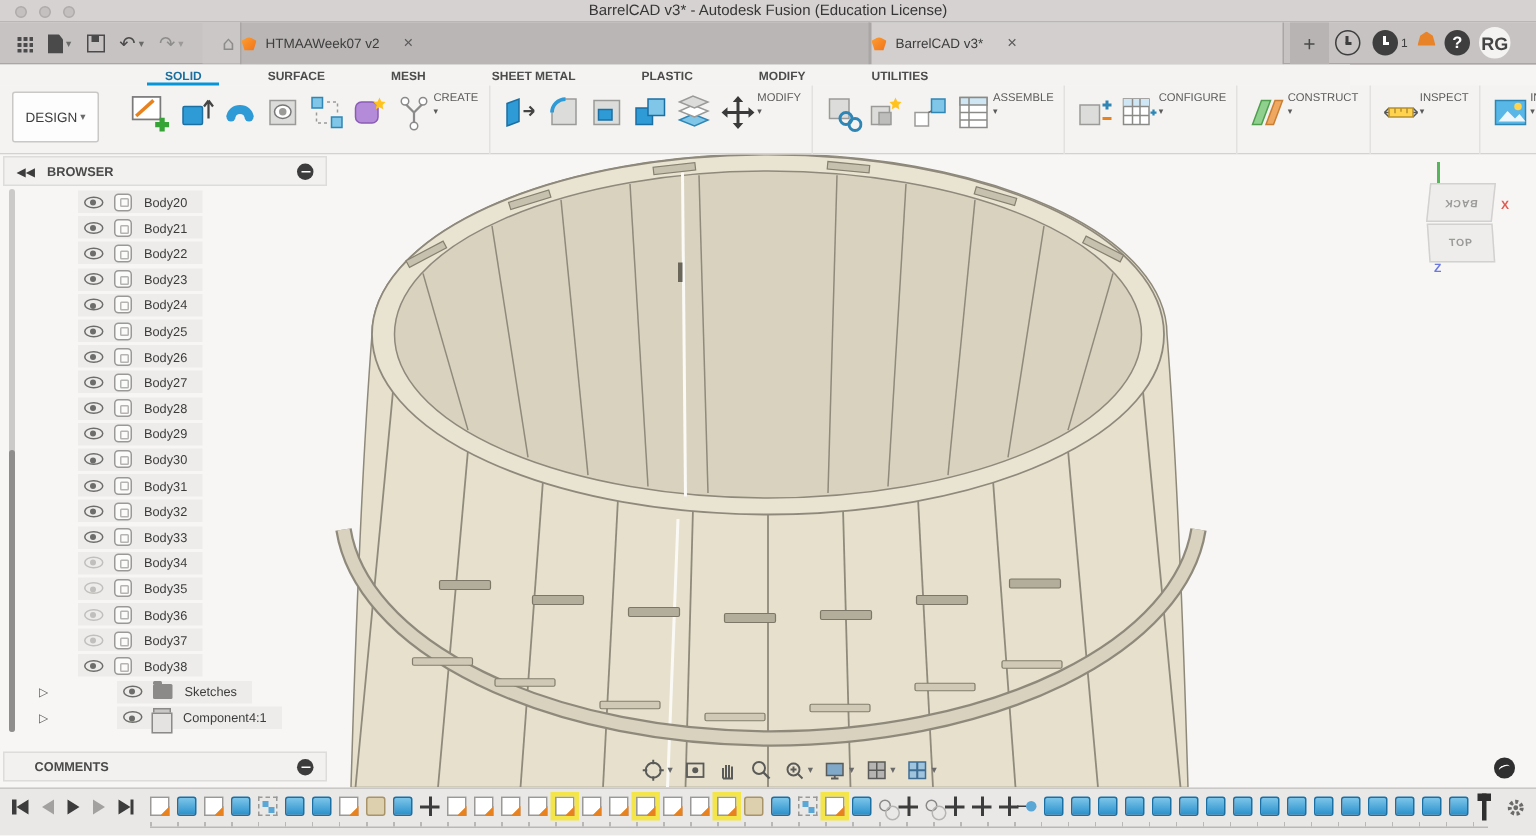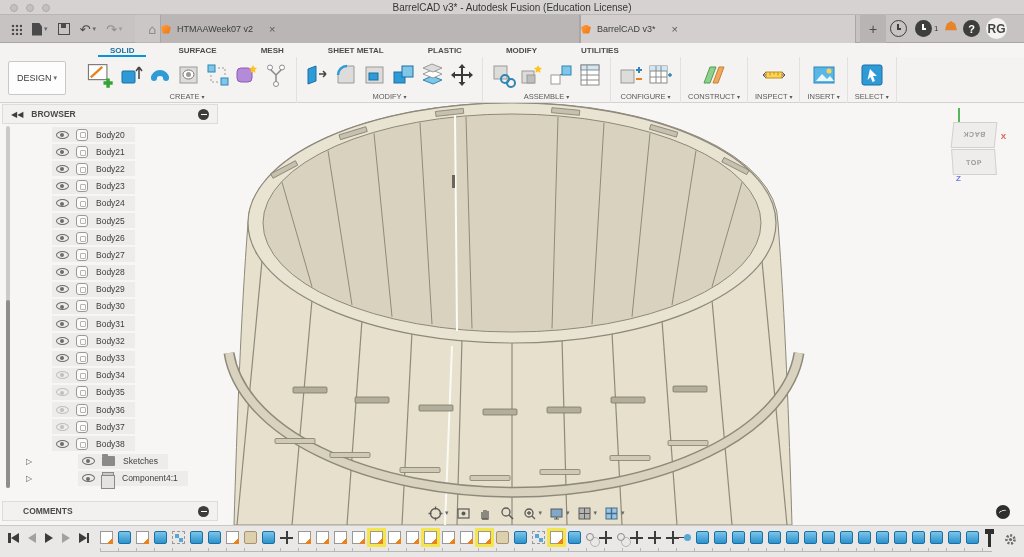--- a/index.html
+++ b/index.html
@@ -49,21 +49,21 @@
   
   #ribbontabs { position:absolute; top:43px; left:0; width:900px; height:14px; background:#f4f3f1; display:flex; align-items:center; padding-left:88px; gap:0; }
   .rtab { font-size:8px; font-weight:bold; color:#4c4c4c; padding:0 22px; height:14px; display:flex; align-items:center; position:relative; }
   .rtab.active { color:#1a6f9e; }
   .rtab.active:after { content:""; position:absolute; left:10px; right:10px; bottom:-1px; height:3px; background:#0696d7; }
 
   
   #toolbar { position:absolute; top:57px; left:0; width:1024px; height:46px; background:#f4f3f1; border-bottom:1px solid #d3d2d0; }
   #design-btn { position:absolute; left:8px; top:4px; width:58px; height:34px; background:#fdfdfd; border:1px solid #c9c8c6; border-radius:2px; font-size:9px; color:#3c3c3c; display:flex; align-items:center; justify-content:center; }
   #groups { position:absolute; left:78px; top:0; height:46px; display:flex; }
-  .grp { display:flex; flex-direction:column; align-items:center; padding:2px 7px 0 7px; border-right:1px solid #e2e1df; }
+  .grp { display:flex; flex-direction:row; align-items:flex-start; padding:2px 7px 0 7px; border-right:1px solid #e2e1df; }
   .grp-icons { display:flex; align-items:center; gap:3px; height:32px; }
   .grp-label { font-size:7.5px; color:#5a5a5a; margin-top:1px; }
   .grp-label:after { content:" \25BE"; font-family:"DejaVu Sans", sans-serif; font-size:6px; }
   .ri { width:26px; height:26px; display:block; }
   .ri.big { width:30px; height:30px; }
 
   
   #viewport { position:absolute; top:103px; left:0; width:1024px; height:422px; background:#f7f6f4; overflow:hidden; }
 
   

